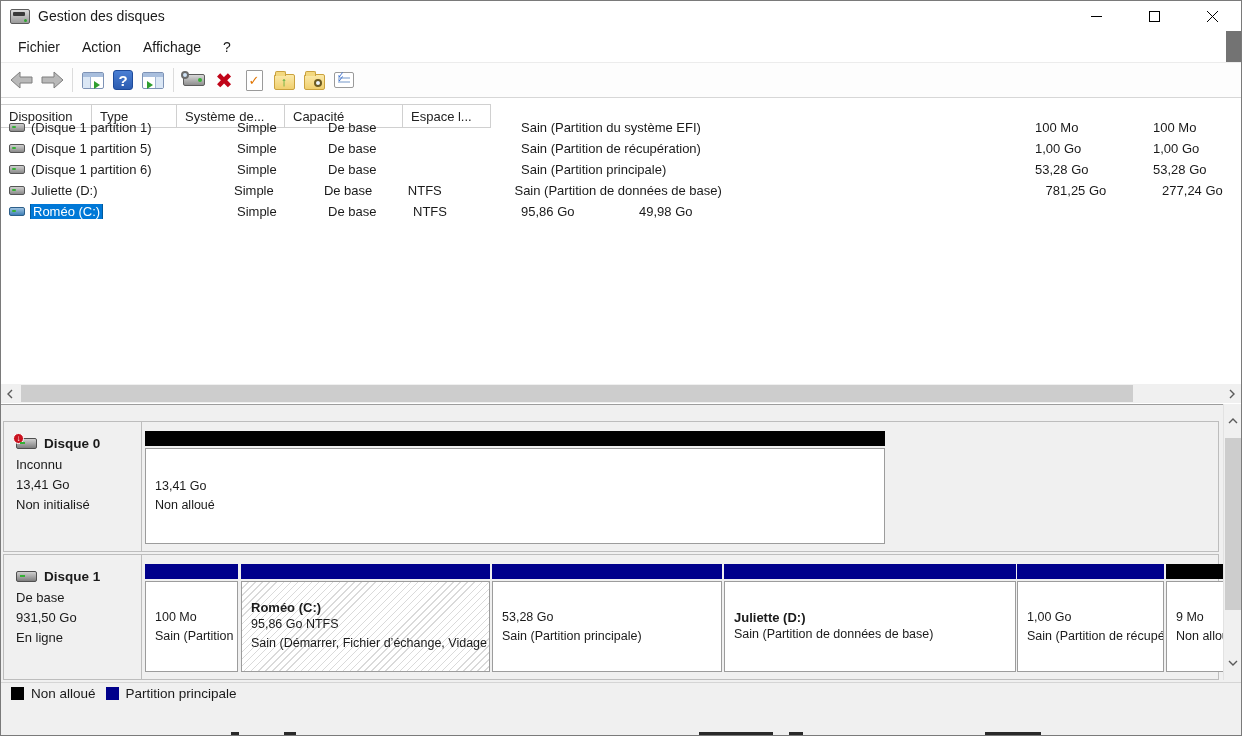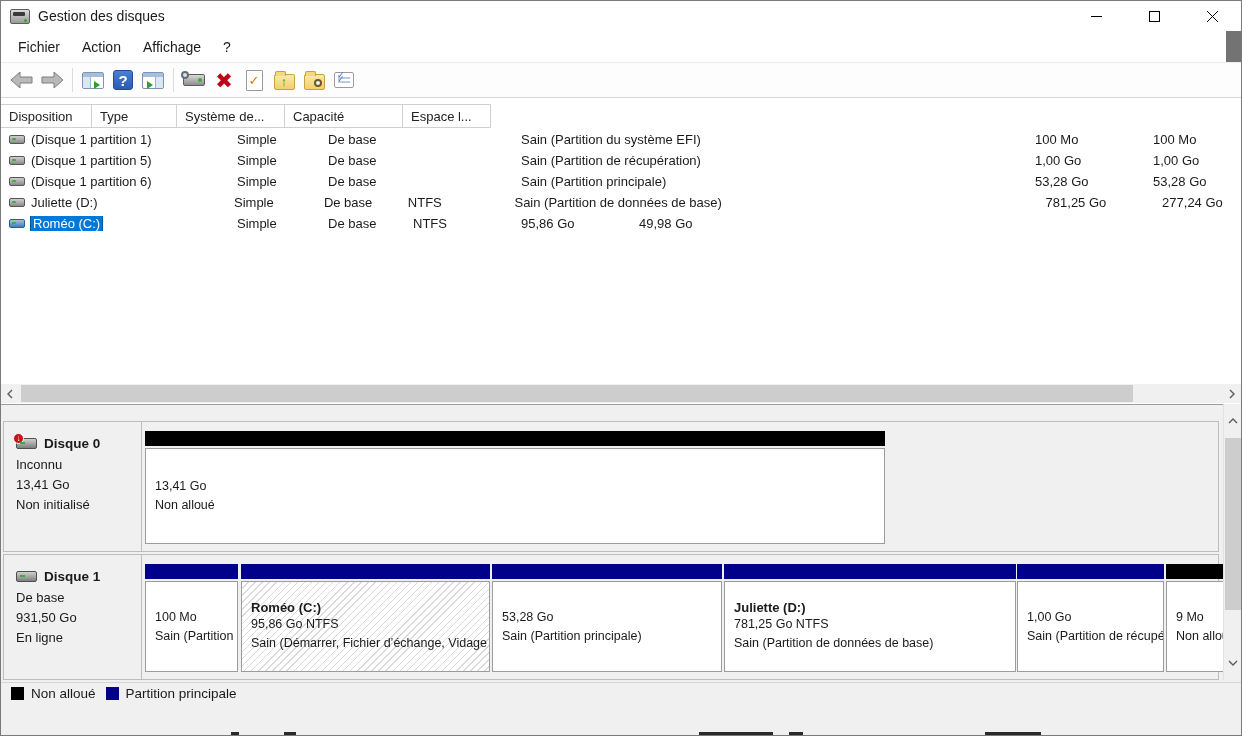--- a/index.html
+++ b/index.html
@@ -43,21 +43,21 @@
   .folder-ico .up { position:absolute; inset:0; display:flex; align-items:center; justify-content:center; color:#1e9a1e; font-weight:bold; font-size:13px; }
   .folder-ico .mag { position:absolute; right:2px; bottom:2px; width:8px; height:8px; border:2px solid #6b5a22; border-radius:50%; background:#eef6ff; }
   .list-ico { width:20px; height:16px; background:#fff; border:1px solid #9a9a9a; border-radius:2px; display:flex; flex-direction:column; justify-content:center; gap:2px; padding:2px 3px; }
   .list-ico .li { height:2px; background:#b9cbe4; position:relative; }
   .list-ico .li::before { content:"\2713"; position:absolute; left:-1px; top:-7px; color:#3a6fd0; font-size:9px; }
 
   
   .listpane { position:absolute; top:97px; left:0; right:0; height:306px; background:#fff; }
   .vheader { position:absolute; top:6px; left:0; display:flex; height:24px; border-top:1px solid #d0d0d0; border-bottom:1px solid #d0d0d0; }
   .vh-cell { display:flex; align-items:center; padding-left:8px; font-size:13px; color:#222; border-right:1px solid #d0d0d0; height:100%; background:#fff; }
-  .vrows { position:absolute; top:31px; left:0; right:0; }
+  .vrows { position:absolute; top:19px; left:0; right:0; }
   .vrow { display:flex; height:21px; align-items:center; }
   .vcell { padding-left:8px; overflow:hidden; white-space:nowrap; font-size:13px; }
   .vol-flex { display:flex; align-items:center; gap:6px; overflow:hidden; }
   .drive-ico { width:16px; height:9px; flex:0 0 auto; background:linear-gradient(#cfcfcf,#8a8a8a); border:1px solid #565656; border-radius:2px; position:relative; }
   .drive-ico::after { content:""; position:absolute; left:2px; top:2px; width:4px; height:2px; background:#35b035; border-radius:1px; }
   .drive-ico.blue { background:linear-gradient(#9fc3e2,#3f7fb5); border-color:#2d5f8a; }
   .sel-label { background:#0078d7; color:#fff; outline:1px solid #005a9e; padding:0 2px; }
 
   
   .hscroll { position:absolute; left:0; right:0; bottom:1px; height:19px; background:#f0f0f0; display:flex; align-items:center; }
@@ -345,21 +345,20 @@
           <div class="pbar primary" style="background: rgb(0, 0, 139);"></div>
           <div class="pbody">
             <div class="pline">53,28 Go</div>
             <div class="pline">Sain (Partition principale)</div>
           </div>
         </div>
         <div class="part" style="left: 720px; width: 292px;">
           <div class="pbar primary" style="background: rgb(0, 0, 139);"></div>
           <div class="pbody">
             <div class="ptitle">Juliette  (D:)</div>
-            <div class="pline">781,25 Go NTFS</div>
             <div class="pline">Sain (Partition de données de base)</div>
           </div>
         </div>
         <div class="part" style="left: 1013px; width: 147px;">
           <div class="pbar primary" style="background: rgb(0, 0, 139);"></div>
           <div class="pbody">
             <div class="pline">1,00 Go</div>
             <div class="pline">Sain (Partition de récupération)</div>
           </div>
         </div>

